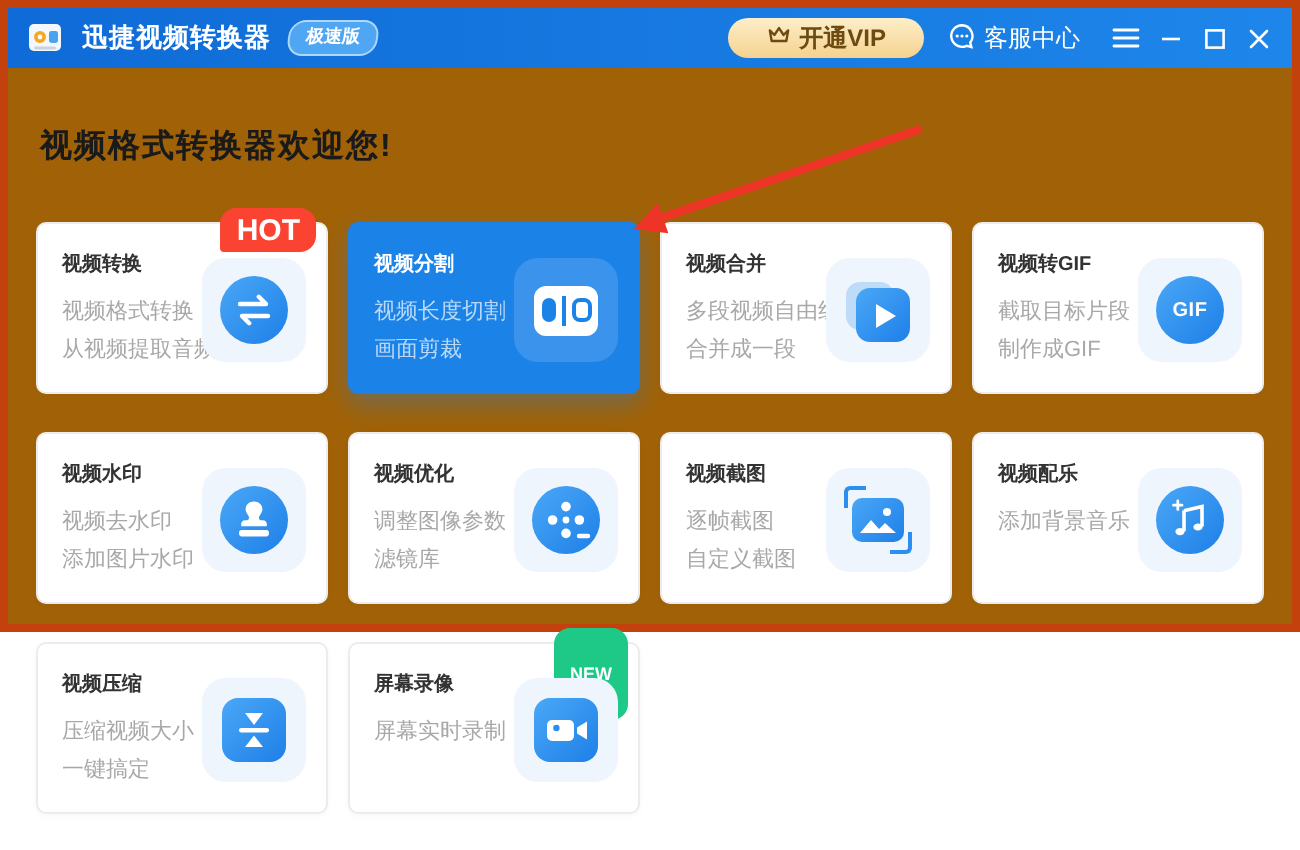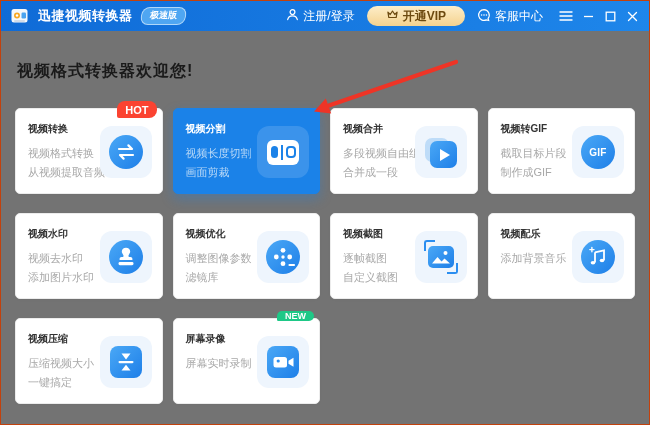--- a/index.html
+++ b/index.html
@@ -1,17 +1,17 @@
 <!DOCTYPE html>
 <html><head>
 <meta charset="utf-8">
 <style>
   html,body{margin:0;padding:0;}
   body{width:650px;height:425px;font-family:"Liberation Sans","DejaVu Sans",sans-serif;background:#fff;position:relative;overflow:hidden;}
-  .window{width:650px;height:425px;box-sizing:border-box;border:1px solid #c2410c;background:#737373;position:relative;}
+  .window{width:650px;height:316px;box-sizing:border-box;border:4px solid #c2410c;background:#a16207;position:relative;}
 
   
   .titlebar{height:30px;background:linear-gradient(90deg,#0f6bd7,#1e86ea);display:flex;align-items:center;padding:0 8px 0 10px;color:#fff;}
   .app-icon{width:20px;height:17px;display:inline-flex;}
   .app-title{font-size:13px;font-weight:bold;margin-left:7px;letter-spacing:.5px;}
   .edition-badge{margin-left:8px;background:#4fa6f2;border:1px solid rgba(255,255,255,.55);color:#fff;font-size:9px;font-weight:bold;padding:1px 8px 2px;border-radius:8px;transform:skewX(-8deg);}
   .tb-spacer{flex:1;}
   .tb-right{display:flex;align-items:center;font-size:12px;}
   .tb-login{display:flex;align-items:center;gap:4px;cursor:pointer;margin-right:12px;}
   .vip-btn{display:flex;align-items:center;gap:4px;background:linear-gradient(180deg,#fdeec9,#f5d28f);color:#6d4a10;font-size:12px;font-weight:bold;height:20px;padding:0 19px;border-radius:11px;cursor:pointer;}
@@ -69,27 +69,20 @@
           <circle cx="6" cy="7.5" r="3" fill="#f7a823"></circle>
           <circle cx="6" cy="7.5" r="1.2" fill="#fff"></circle>
           <rect x="10.5" y="4.5" width="4.5" height="6" rx="1.2" fill="#4aa3f0"></rect>
           <rect x="3" y="12.2" width="11" height="1.6" rx="0.8" fill="#c8d4e2"></rect>
         </svg>
     </span>
     <span class="app-title">迅捷视频转换器</span>
     <span class="edition-badge">极速版</span>
     <span class="tb-spacer"></span>
     <span class="tb-right">
-      <span class="tb-login">
-        <span><svg width="13" height="13" viewBox="0 0 14 14">
-              <circle cx="7" cy="4.4" r="2.6" fill="none" stroke="#fff" stroke-width="1.3"></circle>
-              <path d="M1.8 12.6c.6-3.1 3.1-4.2 5.2-4.2s4.6 1.1 5.2 4.2" fill="none" stroke="#fff" stroke-width="1.3" stroke-linecap="round"></path>
-            </svg></span>
-        <span>注册/登录</span>
-      </span>
       <span class="vip-btn">
         <span><svg width="13" height="11" viewBox="0 0 14 12">
               <path d="M2 3.5 L4.5 6 L7 2.2 L9.5 6 L12 3.5 L11 9.3 H3 Z" fill="none" stroke="#6d4a10" stroke-width="1.3" stroke-linejoin="round"></path>
             </svg></span>
         <span>开通VIP</span>
       </span>
       <span class="tb-support">
         <span><svg width="14" height="14" viewBox="0 0 14 14">
               <path d="M7 1.6a5.4 5.4 0 1 0 2.3 10.3l2.4.6-.6-2.2A5.4 5.4 0 0 0 7 1.6z" fill="none" stroke="#fff" stroke-width="1.2"></path>
               <circle cx="4.6" cy="7" r="0.8" fill="#fff"></circle>
@@ -120,21 +113,21 @@
         </span>
     </span>
   </div>
 
   <div class="content">
     <div class="page-heading">视频格式转换器欢迎您!</div>
 
     <div class="grid">
 
       <div class="card">
-        <span style="position:absolute;top:-8px;right:5px;font-size:11px;font-weight:bold;color:#fff;background:#fb4331;padding:2.5px 8px;border-radius:8px 8px 8px 2px;">HOT</span>
+        <span style="position:absolute;top:-8px;right:5px;font-size:15px;font-weight:bold;color:#fff;background:#fb4331;padding:2.5px 8px;border-radius:8px 8px 8px 2px;">HOT</span>
         <div class="card-title">视频转换</div>
         <div class="card-line">视频格式转换</div>
         <div class="card-line">从视频提取音频</div>
         <div class="icon-box">
           <span class="circle-ic">
               <svg width="24" height="24" viewBox="0 0 24 24">
                 <path d="M5 9h13l-3.6-3.6" fill="none" stroke="#fff" stroke-width="2.2" stroke-linecap="round" stroke-linejoin="round"></path>
                 <path d="M19 15H6l3.6 3.6" fill="none" stroke="#fff" stroke-width="2.2" stroke-linecap="round" stroke-linejoin="round"></path>
               </svg>
             </span>
@@ -255,21 +248,21 @@
               <svg width="32" height="32" viewBox="0 0 32 32">
                 <path d="M11.5 7.5h9L16 13.5z" fill="#fff"></path>
                 <rect x="8.5" y="15" width="15" height="2.2" rx="1.1" fill="#fff"></rect>
                 <path d="M16 18.7l4.5 5.8h-9z" fill="#fff"></path>
               </svg>
             </span>
         </div>
       </div>
 
       <div class="card">
-        <span style="position:absolute;top:-8px;right:5px;font-size:9px;font-weight:bold;color:#fff;background:#1ec887;padding:0 8px;border-radius:8px 8px 8px 2px;">NEW</span>
+        <span style="position:absolute;top:-8px;right:5px;font-size:9px;font-weight:bold;color:#fff;background:#1ec887;padding:18px 8px;border-radius:8px 8px 8px 2px;">NEW</span>
         <div class="card-title">屏幕录像</div>
         <div class="card-line">屏幕实时录制</div>
         <div class="card-line"></div>
         <div class="icon-box">
           <span class="square-ic">
               <svg width="32" height="32" viewBox="0 0 32 32">
                 <rect x="6.5" y="11" width="13.5" height="10.5" rx="2.5" fill="#fff"></rect>
                 <path d="M21.5 14.8l5-3v8.9l-5-3z" fill="#fff"></path>
                 <circle cx="11.2" cy="15" r="1.6" fill="#2b8ef0"></circle>
               </svg>

